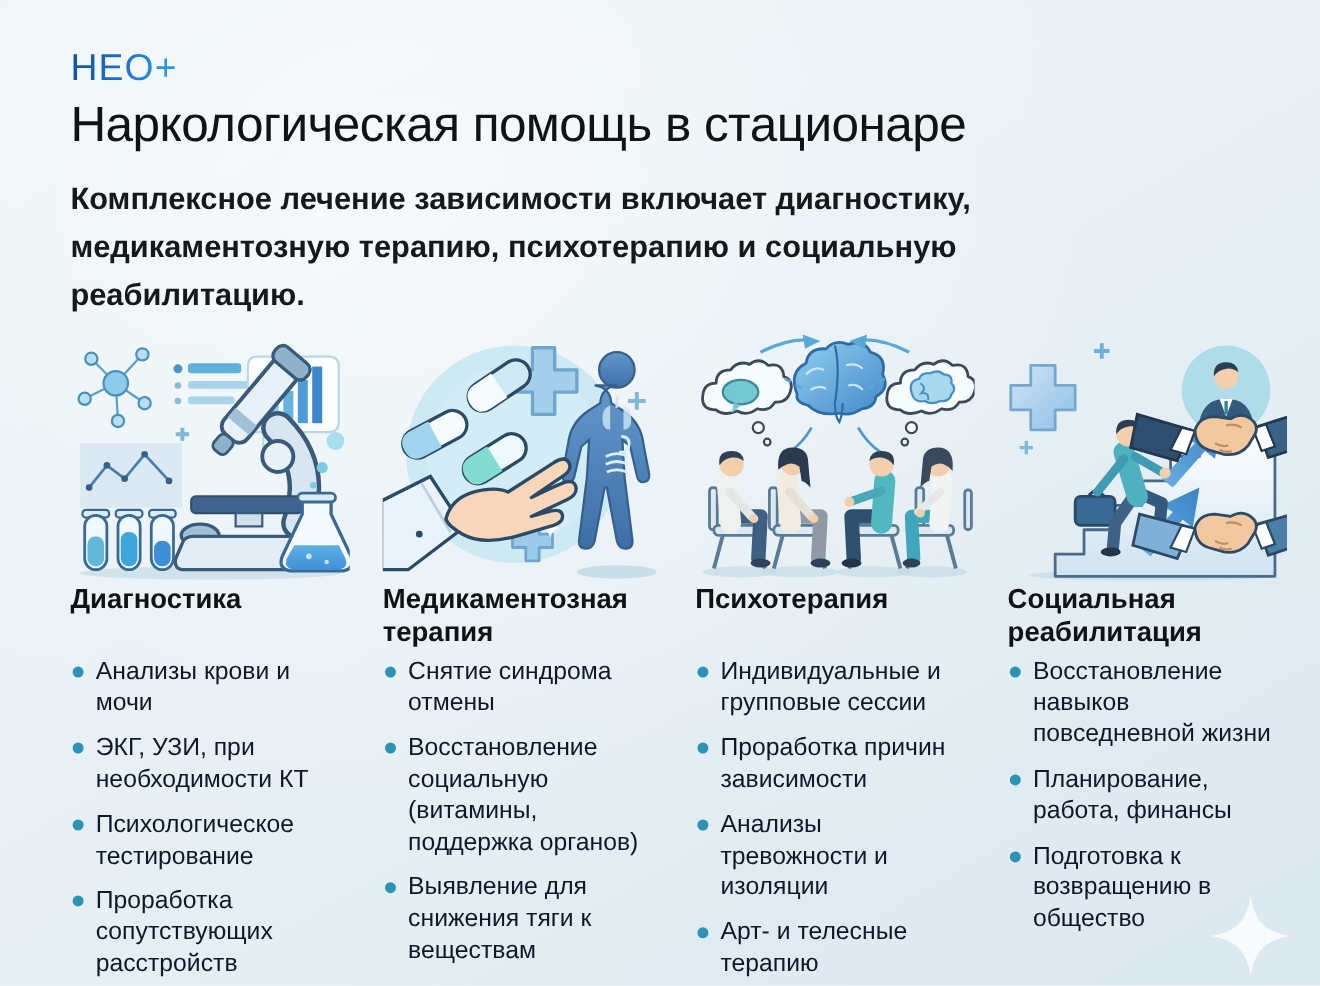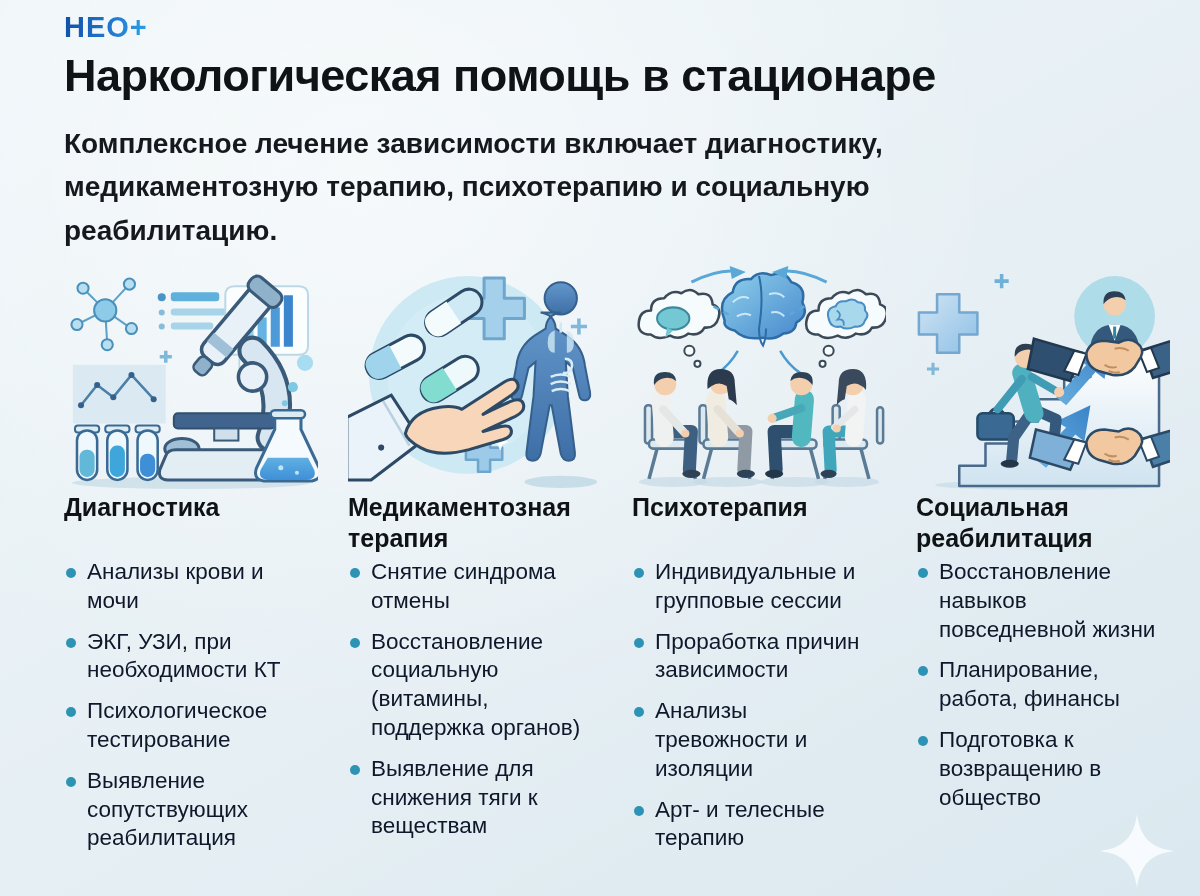--- a/index.html
+++ b/index.html
@@ -10,28 +10,28 @@
     font-family:"Liberation Sans", sans-serif;
     background:
       radial-gradient(ellipse at 30% 20%, rgba(255,255,255,.55), rgba(255,255,255,0) 55%),
       linear-gradient(150deg,#eef5f8 0%,#e6eff4 55%,#dbe8ef 100%);
     color:#14181c;
   }
   .page{ padding:12px 56px 0 64px; }
 
   .logo{
     display:inline-block;
-    font-size:29px; font-weight:700; letter-spacing:1px; line-height:1.1;
+    font-size:34px; font-weight:400; letter-spacing:1px; line-height:1.1;
     background:linear-gradient(100deg,#0f4fa6 0%,#2277cf 55%,#2ba3ea 100%);
     -webkit-background-clip:text; background-clip:text;
-    color:transparent; -webkit-text-fill-color:transparent;
+    color:transparent;margin-top:32px; -webkit-text-fill-color:transparent;
   }
   h1.title{
     margin-top:6px;
-    font-size:45px; font-weight:700; letter-spacing:-0.5px; color:#0f1316;
+    font-size:45px; font-weight:400; letter-spacing:-0.5px; color:#0f1316;
   }
   .subtitle{
     margin-top:20px; max-width:895px;
     font-size:28px; line-height:1.55; color:#15181c;font-weight:bold;
   }
 
   .columns{
     display:grid; grid-template-columns:repeat(4,1fr); column-gap:30px;
     margin-top:14px;
   }
@@ -157,21 +157,21 @@
           <circle cx="214" cy="200" r="2.5" fill="#bfe4f4"></circle>
             <circle cx="230" cy="205" r="2" fill="#bfe4f4"></circle>
           <rect x="204" y="143" width="34" height="8" rx="4" fill="#dcecf4" stroke="#3a6a94" stroke-width="2.5"></rect>
         </svg>
       </div>
       <h2 class="col-title">Диагностика</h2>
       <ul class="items">
         <li>Анализы крови и мочи</li>
         <li>ЭКГ, УЗИ, при необходимости КТ</li>
         <li>Психологическое тестирование</li>
-        <li>Выявление сопутствующих реабилитация</li>
+        <li>Проработка сопутствующих расстройств</li>
       </ul>
     </div>
 
     <div class="col">
       <div class="illus">
         <svg width="254" height="224" viewBox="0 0 250 222">
           <defs>
             <linearGradient id="bodyG" x1="0" y1="0" x2="0" y2="1">
               <stop offset="0" stop-color="#6398cc"></stop>
                 <stop offset="1" stop-color="#3e6ea6"></stop>

